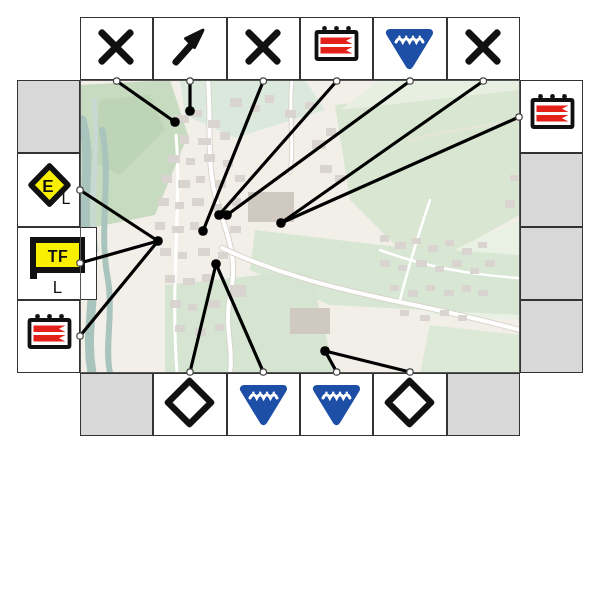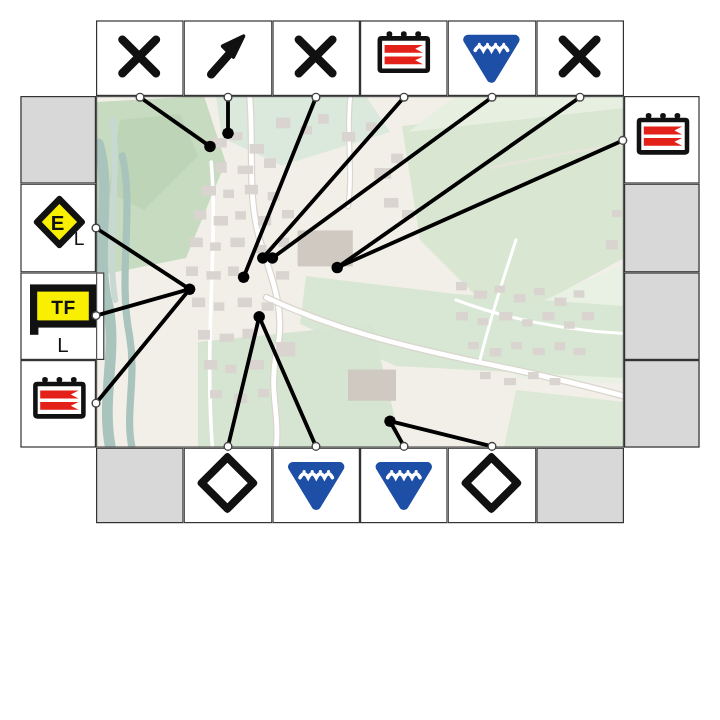--- a/index.html
+++ b/index.html
@@ -206,21 +206,21 @@
       </div>
       <div class="cell" style="left: 446.665px; top: 373px; width: 73.333px; height: 63px; background: rgb(216, 216, 216); border: 1px solid rgb(51, 51, 51);"></div>
       <div class="cell" style="left: 17px; top: 80px; width: 63px; height: 73.333px; background: rgb(216, 216, 216); border: 1px solid rgb(51, 51, 51);"></div>
       <div class="cell" style="left: 17px; top: 153.333px; width: 63px; height: 73.333px; background: rgb(255, 255, 255); border: 1px solid rgb(51, 51, 51);">
         <svg width="63" height="73">
     <path d="M31.5 12 L50 31 L31.5 50 L13 31 Z" fill="#f9ef00" stroke="#111111" stroke-width="5.5" stroke-linejoin="round"></path>
     <text x="30" y="37.5" font-size="17" font-weight="bold" text-anchor="middle" fill="#111111" font-family="Liberation Sans, sans-serif">E</text>
     <text x="48" y="50" font-size="16" text-anchor="middle" fill="#111111" font-family="Liberation Sans, sans-serif">L</text>
         </svg>
       </div>
-      <div class="cell" style="left: 17px; top: 226.666px; width: 70px; height: 73.333px; background: rgb(255, 255, 255); border: 1px solid rgb(51, 51, 51);">
+      <div class="cell" style="left: 17px; top: 226.666px; width: 80px; height: 73.333px; background: rgb(255, 255, 255); border: 1px solid rgb(51, 51, 51);">
         <svg width="63" height="73">
     <rect x="7" y="13" width="49" height="30" fill="#f9ef00" stroke="#111111" stroke-width="6"></rect>
     <rect x="4" y="40" width="7" height="12" fill="#111111"></rect>
     <text x="32" y="34.5" font-size="16" font-weight="bold" letter-spacing="0.5" text-anchor="middle" fill="#111111" font-family="Liberation Sans, sans-serif">TF</text>
     <text x="31.5" y="66" font-size="17" text-anchor="middle" fill="#111111" font-family="Liberation Sans, sans-serif">L</text>
         </svg>
       </div>
       <div class="cell" style="left: 17px; top: 299.999px; width: 63px; height: 73.333px; background: rgb(255, 255, 255); border: 1px solid rgb(51, 51, 51);">
         <svg width="63" height="73.333">
     <circle cx="19.5" cy="16.5" r="2.4" fill="#111111"></circle>

